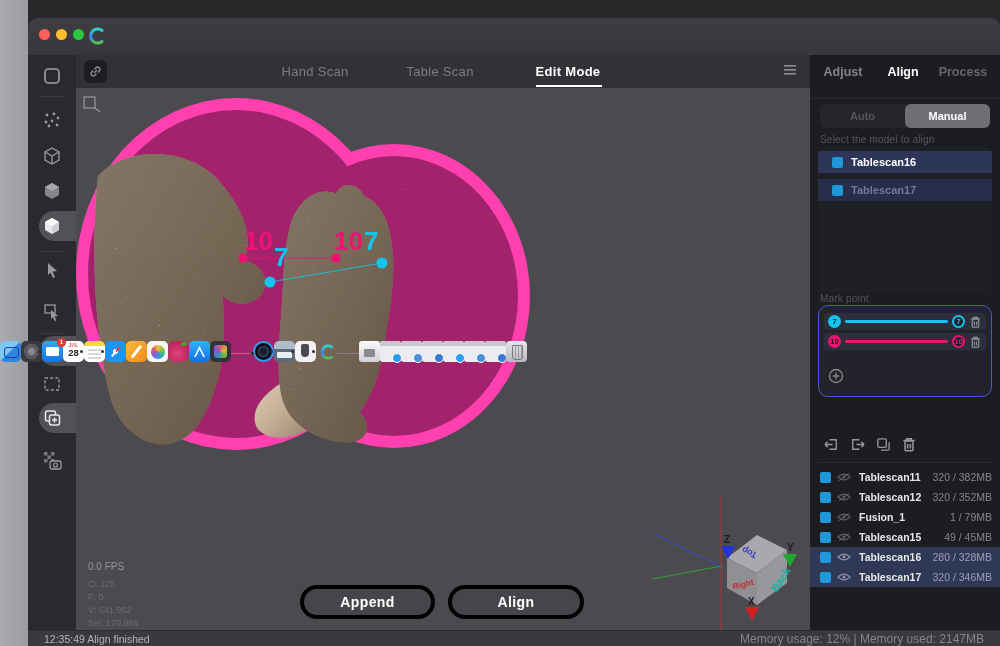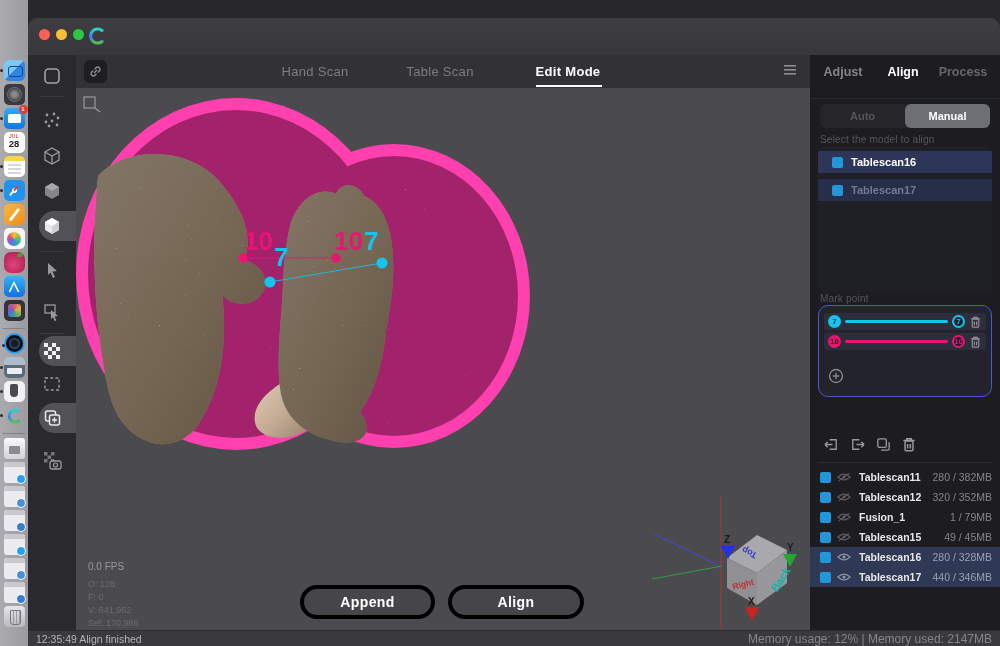--- a/index.html
+++ b/index.html
@@ -1,21 +1,21 @@
 <!DOCTYPE html>
 <html><head>
 <meta charset="utf-8">
 <style>
   * { margin:0; padding:0; box-sizing:border-box; }
   html,body { background:#1a1a1c; }
   body { font-family:"Liberation Sans", sans-serif; }
   .screen { position:relative; width:1000px; height:646px; background:#28282a; overflow:hidden; }
 
   
-  .dock { position:absolute; left:0; top:0; width:28px; height:646px; background:linear-gradient(90deg,#ababaf,#9b9ba0); z-index:60; display:flex; flex-direction:column; align-items:center; padding-top:60px; }
+  .dock { position:absolute; left:0; top:0; width:28px; height:646px; background:linear-gradient(90deg,#ababaf,#9b9ba0); z-index:60; display:flex; align-items:center; padding-top:60px; }
   .dock-icon { position:relative; width:21px; height:21px; border-radius:5px; margin-bottom:3px; flex:none; }
   .dock-divider { width:22px; height:1px; background:#828287; margin:4px 0; flex:none; }
   .run::before { content:""; position:absolute; left:-4px; top:9px; width:3px; height:3px; border-radius:50%; background:#2c2c2e; }
   .di-finder { background:linear-gradient(135deg,#7ec7f5 0 50%,#2e86e0 50% 100%); }
   .di-finder::after{ content:""; position:absolute; left:4px; top:6px; width:13px; height:9px; border:1.5px solid #14459a; border-radius:3px; }
   .di-finger { background:#3a3a3e; }
   .di-finger::after{ content:""; position:absolute; left:3px; top:3px; width:15px; height:15px; border-radius:50%; background:radial-gradient(circle,#8a8a8e 20%,#4a4a4e 60%,#6a6a6e 62%); }
   .di-mail { background:linear-gradient(180deg,#34a7f5,#1276e2); }
   .di-mail::after{ content:""; position:absolute; left:4px; top:6px; width:13px; height:9px; background:#fff; border-radius:1.5px; }
   .mail-badge { position:absolute; right:-3px; top:-3px; width:9px; height:9px; border-radius:50%; background:#e43a2f; color:#fff; font-size:6px; line-height:9px; text-align:center; font-weight:bold; z-index:2; }
@@ -124,21 +124,21 @@
   .scan-list { position:absolute; left:0; top:412px; width:190px; }
   .scan-row { position:relative; width:190px; height:20px; display:flex; align-items:center; gap:6px; padding:0 8px 0 10px; }
   .scan-row.hl { background:#2f3854; }
   .scan-row .eye { display:flex; color:#5e5e63; flex:none; }
   .scan-row.hl .eye { color:#8e93a8; }
   .scan-row .sname { font-size:10.5px; font-weight:bold; color:#e8e8ea; margin-left:2px; }
   .scan-row .ssize { margin-left:auto; font-size:10.5px; color:#84848a; }
   .scan-row.hl .ssize { color:#9aa0b5; }
 
   
-  .statusbar { position:absolute; left:0; top:612px; width:100%; height:16px; background:#3a3a3e; border-top:1px solid #2c2c30; display:flex; align-items:center; justify-content:space-between; padding:0 8px; }
+  .statusbar { position:absolute; left:0; top:612px; width:100%; height:16px; background:#3a3a3e; border-top:1px solid #2c2c30; display:flex; align-items:center; justify-content:space-between; padding:0 16px; }
   .statusbar .sl { color:#b5b5b9; font-size:10.5px; }
   .statusbar .sr { color:#85858a; font-size:12px; }
 </style>
 </head>
 <body>
 
 <div class="screen">
 
   <div class="dock">
     <div class="dock-icon di-finder run"></div>
@@ -536,21 +536,21 @@
           <div class="scan-row">
             <span class="cb"></span>
             <span class="eye">
                 <svg width="14" height="10" viewBox="0 0 16 10">
                   <path d="M1,5 Q8,-1.5 15,5 Q8,11.5 1,5 Z" fill="none" stroke="currentColor" stroke-width="1.2"></path>
                   <circle cx="8" cy="5" r="1.8" fill="currentColor"></circle>
                   <line x1="2" y1="9.5" x2="14" y2="0.5" stroke="currentColor" stroke-width="1.2"></line>
                 </svg>
               </span>
             <span class="sname">Tablescan11</span>
-            <span class="ssize">280 / 382MB</span>
+            <span class="ssize">320 / 382MB</span>
           </div>
           <div class="scan-row">
             <span class="cb"></span>
             <span class="eye">
                 <svg width="14" height="10" viewBox="0 0 16 10">
                   <path d="M1,5 Q8,-1.5 15,5 Q8,11.5 1,5 Z" fill="none" stroke="currentColor" stroke-width="1.2"></path>
                   <circle cx="8" cy="5" r="1.8" fill="currentColor"></circle>
                   <line x1="2" y1="9.5" x2="14" y2="0.5" stroke="currentColor" stroke-width="1.2"></line>
                 </svg>
               </span>
@@ -594,21 +594,21 @@
           </div>
           <div class="scan-row hl">
             <span class="cb"></span>
             <span class="eye">
                 <svg width="14" height="10" viewBox="0 0 16 10">
                   <path d="M1,5 Q8,-1.5 15,5 Q8,11.5 1,5 Z" fill="none" stroke="currentColor" stroke-width="1.2"></path>
                   <circle cx="8" cy="5" r="1.8" fill="currentColor"></circle>
                 </svg>
               </span>
             <span class="sname">Tablescan17</span>
-            <span class="ssize">440 / 346MB</span>
+            <span class="ssize">320 / 346MB</span>
           </div>
         </div>
       </div>
 
     </div>
 
     <div class="statusbar">
       <span class="sl">12:35:49 Align finished</span>
       <span class="sr">Memory usage: 12% | Memory used: 2147MB</span>
     </div>

